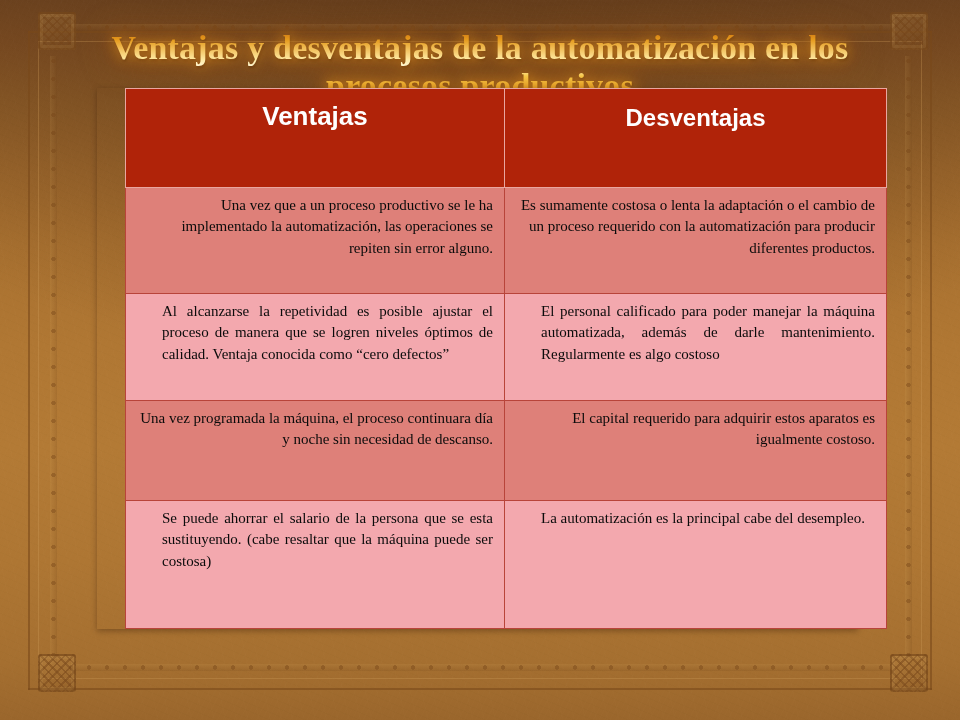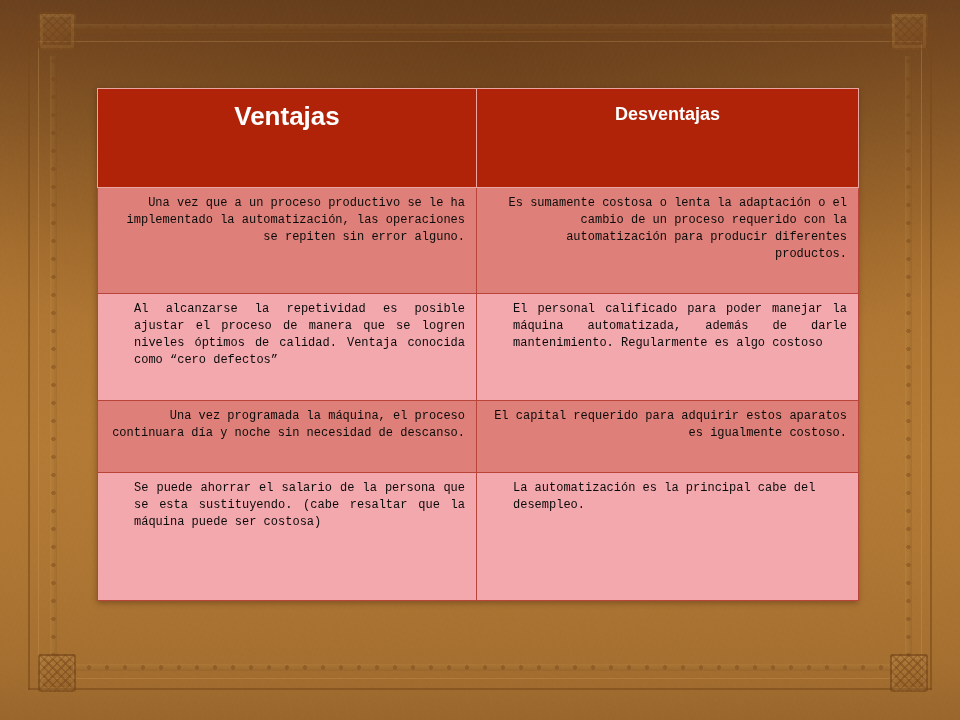--- a/index.html
+++ b/index.html
@@ -126,58 +126,59 @@
     position: absolute;
     left: 97px;
     top: 88px;
     width: 761px;
     box-shadow: 0 2px 6px rgba(40,18,4,0.35);
   }
   table.grid {
     width: 100%;
     border-collapse: collapse;
     table-layout: fixed;
+    margin-left: 28px;
   }
   table.grid col.c1 { width: 379px; }
   table.grid col.c2 { width: 382px; }
 
   thead th {
     background: #b02309;
     color: #ffffff;
     font-family: "Liberation Sans", sans-serif;
     font-weight: bold;
     text-align: center;
     vertical-align: top;
     height: 99px;
     padding: 12px 8px 0 8px;
     border: 1px solid #e9a6a0;
     box-sizing: border-box;
   }
   thead th.h-ventajas   { font-size: 26px; padding-top: 12px; }
-  thead th.h-desventajas{ font-size: 18px; padding-top: 15px; }
+  thead th.h-desventajas{ font-size: 24px; padding-top: 15px; }
 
   tbody td {
-    font-family: Liberation Mono, monospace;
-    font-size: 12px;
+    font-family: Liberation Serif, serif;
+    font-size: 15px;
     line-height: 1.42;
     color: #0b0b0b;
     text-align: justify;
     vertical-align: top;
     padding: 7px 11px 9px 11px;
     border: 1px solid #b8443a;
     box-sizing: border-box;
   }
   tbody td.nojust { text-align: left; }
 
   tr.dark  td { background: #de8079; text-align: right; }
   tr.light td { background: #f3a8ae; padding-left: 36px; }
 
   tr.r1 td { height: 106px; }
   tr.r2 td { height: 107px; }
-  tr.r3 td { height: 72px; }
+  tr.r3 td { height: 100px; }
   tr.r4 td { height: 128px; }
 </style>
 </head>
 <body>
 
 <div class="slide">
 
   <div class="grain"></div>
 
   <div class="frame-lines">
@@ -196,20 +197,21 @@
   <div class="bead-rail h" style="left:66px; top:24px;  width:828px;"></div>
   <div class="bead-rail h" style="left:66px; top:664px; width:828px;"></div>
   <div class="bead-rail v" style="left:50px; top:56px;  height:608px;"></div>
   <div class="bead-rail v" style="left:905px;top:56px;  height:608px;"></div>
 
   <div class="corner-orn" style="left:38px;  top:12px;"></div>
   <div class="corner-orn" style="left:890px; top:12px;"></div>
   <div class="corner-orn" style="left:38px;  top:654px;"></div>
   <div class="corner-orn" style="left:890px; top:654px;"></div>
 
+  <h1 class="title">Ventajas y desventajas de la automatización en los procesos productivos</h1>
 
   <div class="table-wrap">
     <table class="grid">
       <colgroup>
         <col class="c1">
         <col class="c2">
       </colgroup>
       <thead>
         <tr>
           <th class="h-ventajas">Ventajas</th>

